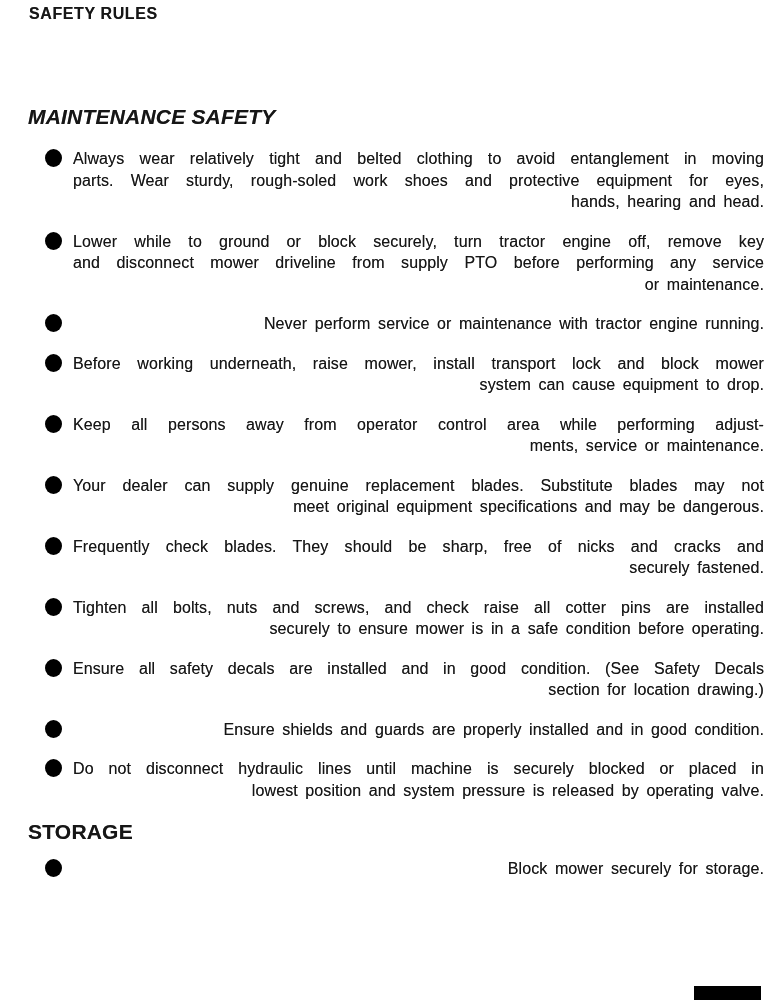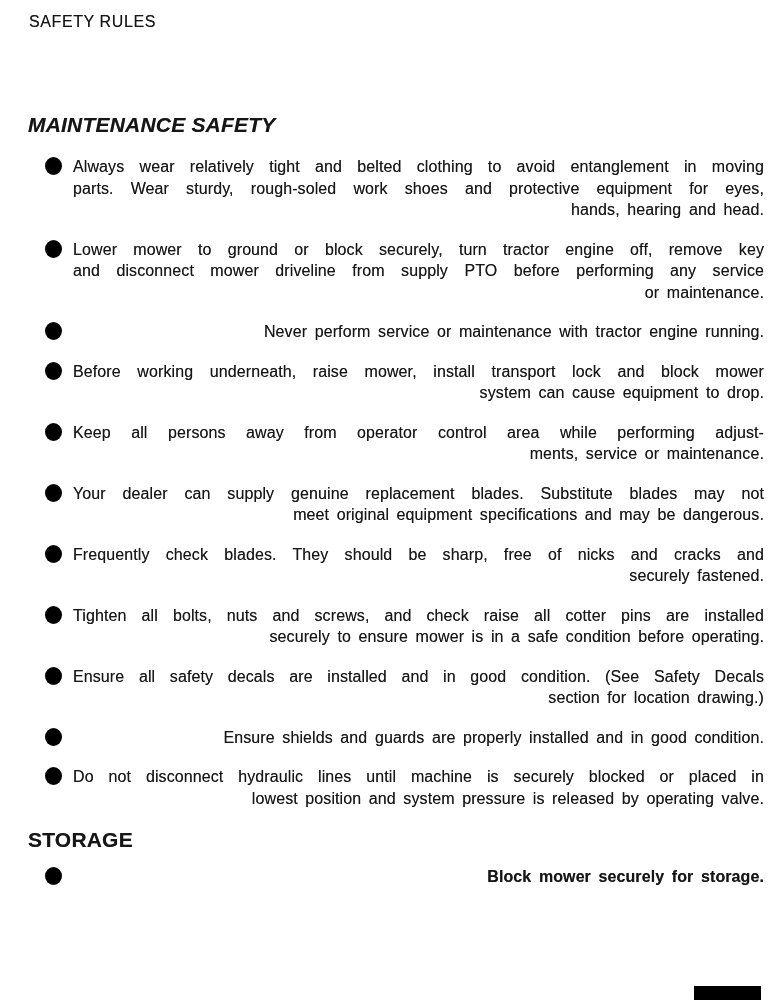--- a/index.html
+++ b/index.html
@@ -7,46 +7,46 @@
     position: relative;
     width: 772px;
     height: 1000px;
     background: #ffffff;
     overflow: hidden;
     font-family: "Liberation Sans", "DejaVu Sans", sans-serif;
     color: #161616;
     text-shadow: 0 0 0.5px rgba(0,0,0,0.55); 
   }
   .kicker {
-    padding-top: 12px;
+    padding-top: 4px;
     margin-left: 29px;
     font-size: 16px;
     line-height: 20px;
     letter-spacing: 0.6px;
-    font-weight: 400;
+    font-weight: 700;
   }
   .content {
     margin-left: 28px;
     margin-right: 8px; 
   }
   h2.section-title {
     margin: 0;
     font-size: 21px;
     line-height: 24px;
     font-weight: 700;
     letter-spacing: 0.2px;
   }
   h2.title-maintenance { margin-top: 81px; font-style: italic; }
   h2.title-storage    { margin-top: 19px; }
   ul.rules {
     list-style: none;
     margin: 19px 0 0 0;
     padding: 0 0 0 17px;
   }
-  ul.rules.storage-list { margin-top: 14px; font-weight: bold; }
+  ul.rules.storage-list { margin-top: 14px; }
   li.rule {
     display: flex;
     align-items: flex-start;
     margin: 0 0 18px 0;
   }
   .dot {
     flex: 0 0 auto;
     width: 17px;
     height: 18px;
     margin: 1px 11px 0 0;
@@ -90,21 +90,21 @@
             <span class="dot"></span>
             <div class="txt">
               <div class="line j">Always wear relatively tight and belted clothing to avoid entanglement in moving</div>
               <div class="line j">parts. Wear sturdy, rough-soled work shoes and protective equipment for eyes,</div>
               <div class="line">hands, hearing and head.</div>
             </div>
           </li>
           <li class="rule">
             <span class="dot"></span>
             <div class="txt">
-              <div class="line j">Lower mower to ground or block securely, turn tractor engine off, remove key</div>
+              <div class="line j">Lower while to ground or block securely, turn tractor engine off, remove key</div>
               <div class="line j">and disconnect mower driveline from supply PTO before performing any service</div>
               <div class="line">or maintenance.</div>
             </div>
           </li>
           <li class="rule">
             <span class="dot"></span>
             <div class="txt">
               <div class="line">Never perform service or maintenance with tractor engine running.</div>
             </div>
           </li>

